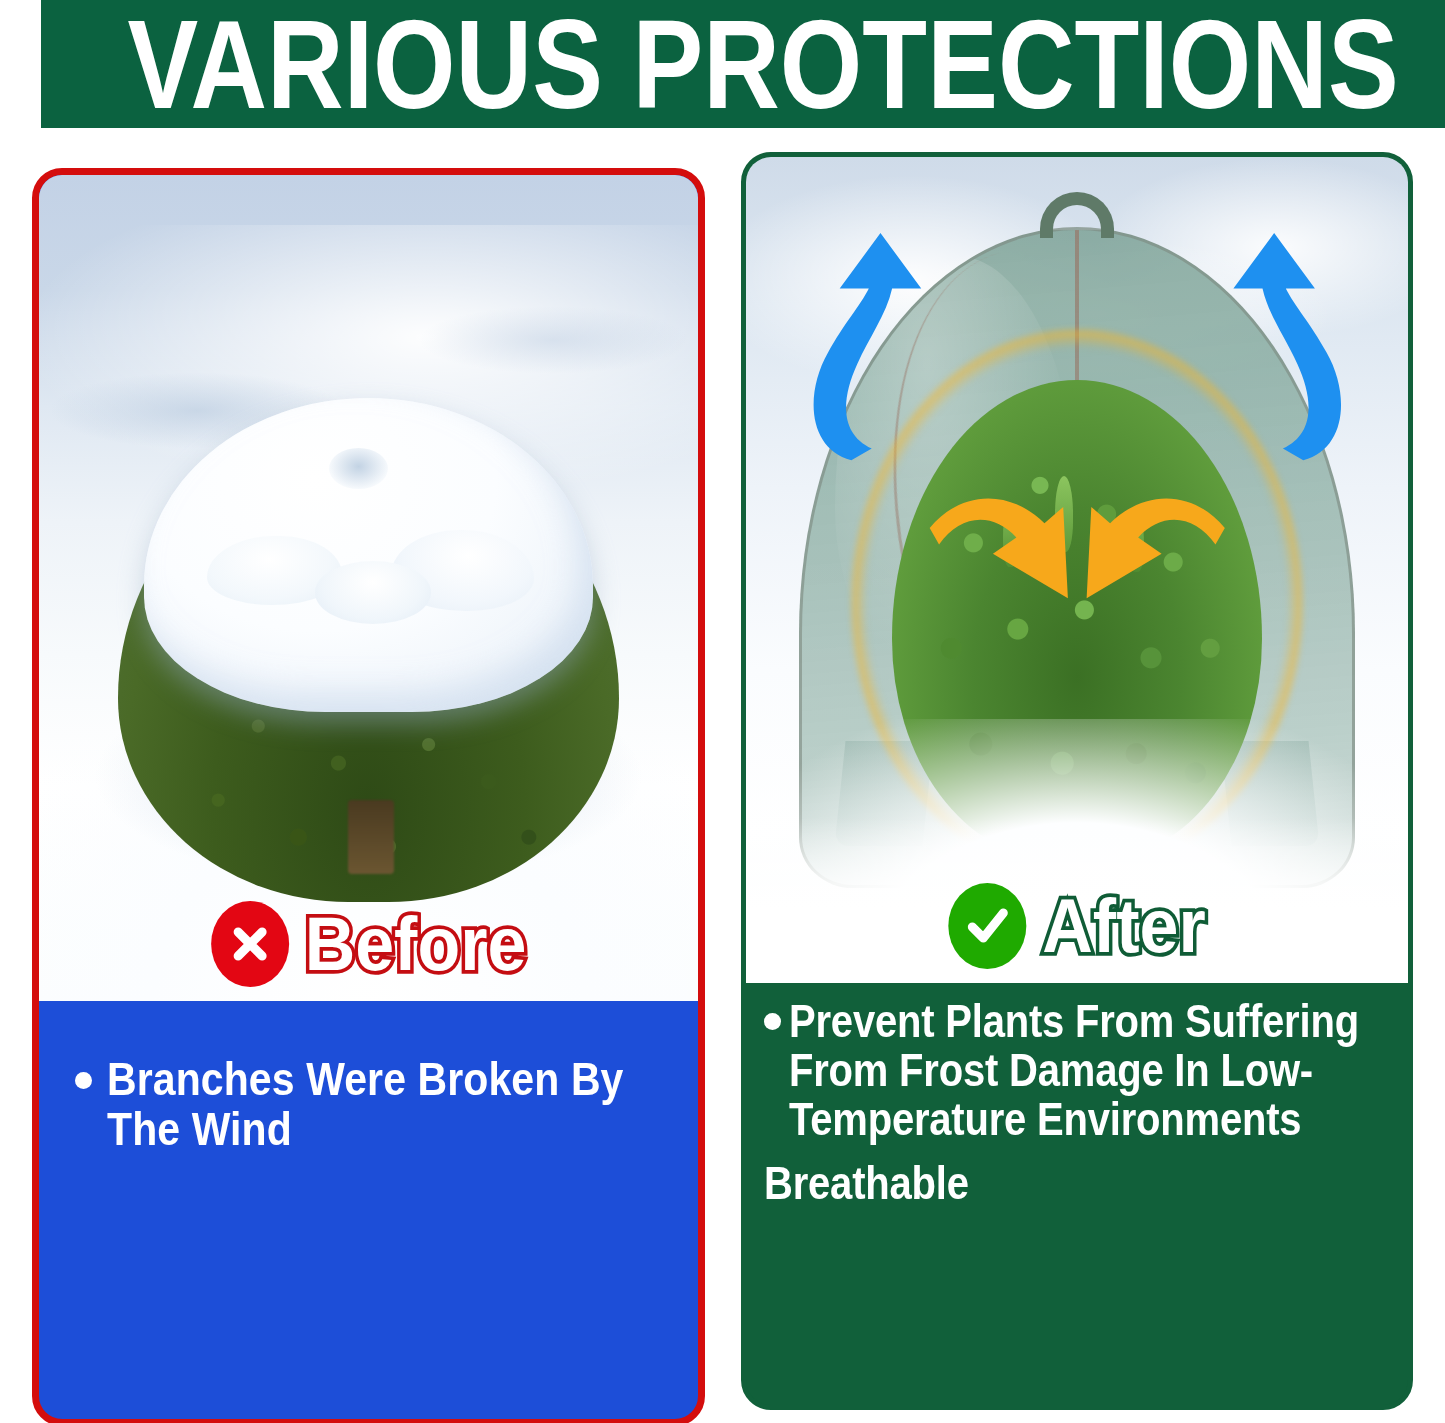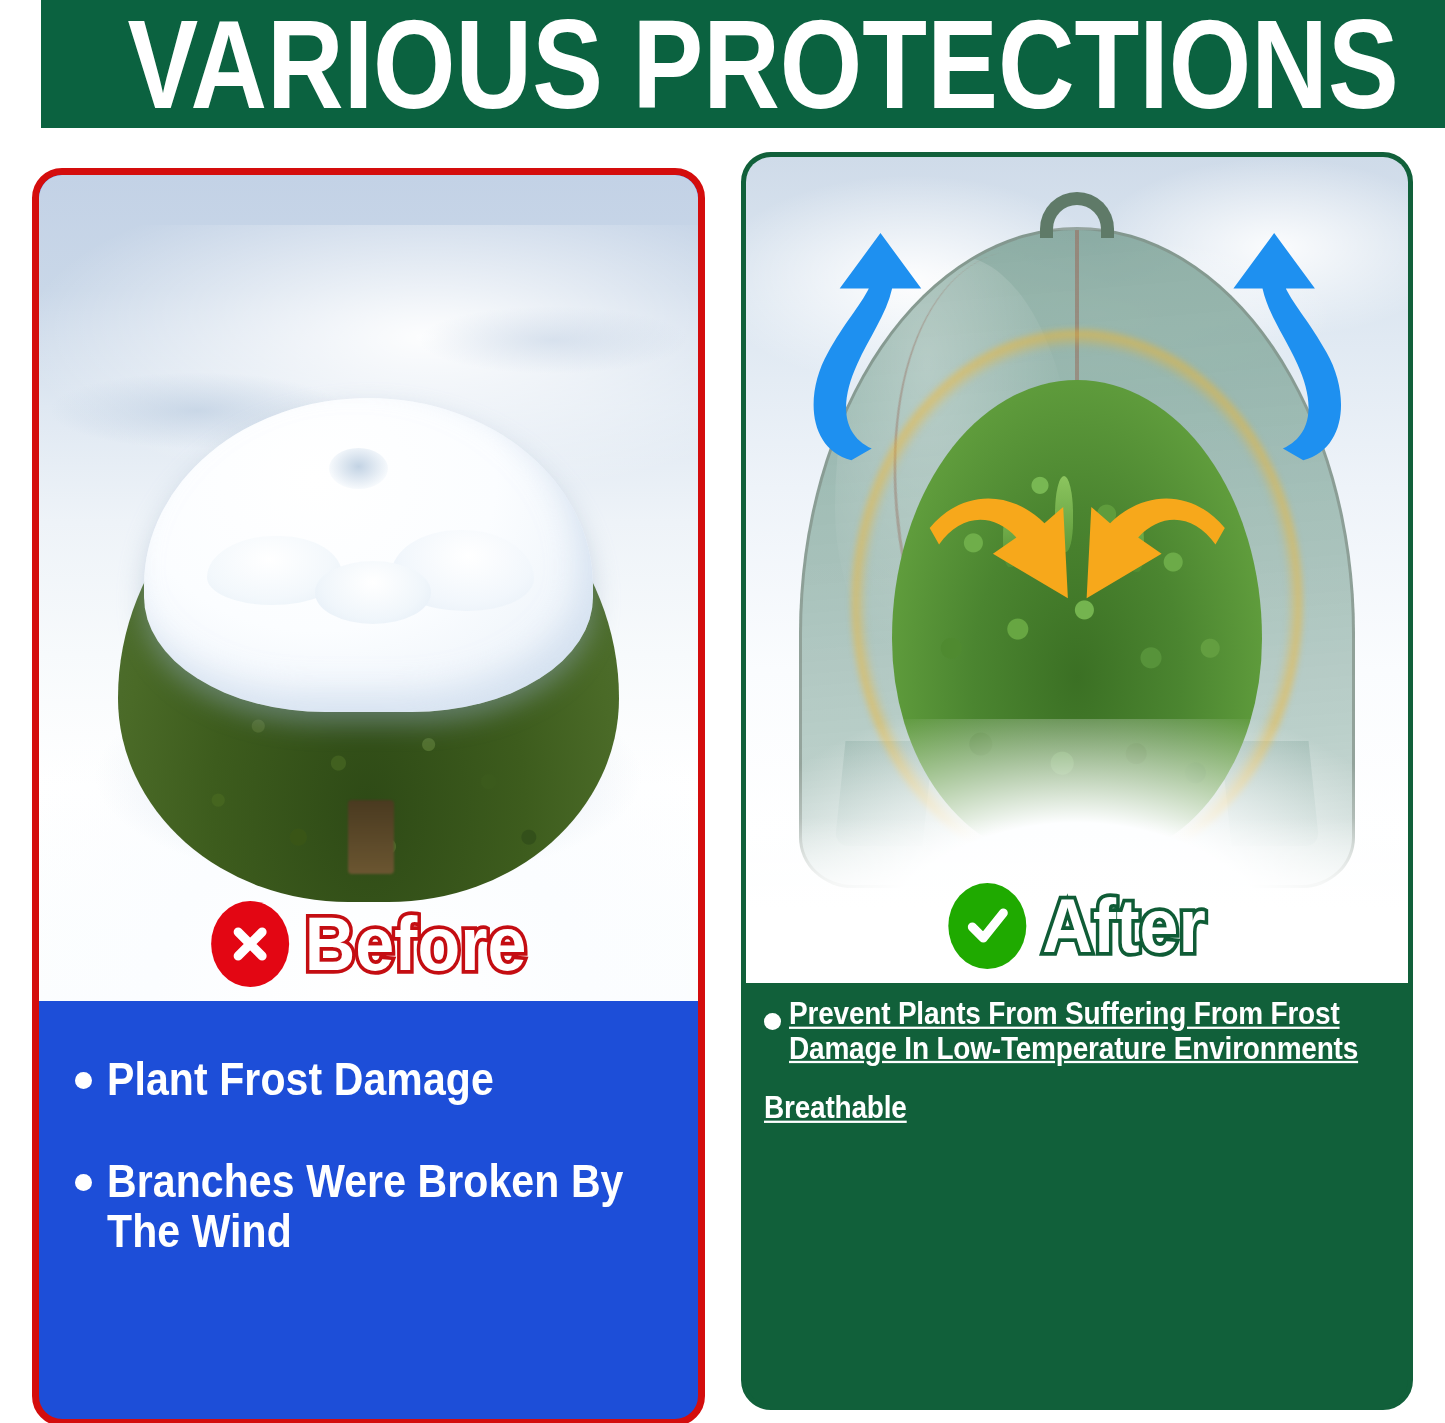--- a/index.html
+++ b/index.html
@@ -314,21 +314,21 @@
     flex:0 0 auto;
     border-radius:50%;
     background:#ffffff;
   }
   .bullet-text{flex:1 1 auto;transform-origin:left top;}
 
   .bullets-before .bullet{margin-bottom:58px;font-size:41px;}
   .bullets-before .bullet-dot{width:17px;height:17px;margin:17px 15px 0 0;}
   .bullets-before .bullet-text{transform:scaleY(1.14);letter-spacing:.1px;}
 
-  .bullets-after .bullet{margin-bottom:34px;font-size:28px;text-decoration:underline;}
+  .bullets-after .bullet{margin-bottom:34px;font-size:40px;}
   .bullets-after .bullet-dot{width:17px;height:17px;margin:16px 8px 0 0;}
   .bullets-after .bullet-text{transform:scaleY(1.14);letter-spacing:-.2px;}
   .bullets-after .bullet:last-child{margin-bottom:0;}
 </style>
 </head>
 <body>
 
 <div class="page">
 
   <div class="header">
@@ -363,24 +363,20 @@
             <path d="M12 12 L36 36 M36 12 L12 36" stroke="#ffffff" stroke-width="9" stroke-linecap="round"></path>
           </svg>
         </div>
         <div class="badge-label before">Before</div>
       </div>
     </div>
 
     <div class="bullets bullets-before">
       <div class="bullet">
         <span class="bullet-dot"></span>
-        <span class="bullet-text">Plant Frost Damage</span>
-      </div>
-      <div class="bullet">
-        <span class="bullet-dot"></span>
         <span class="bullet-text">Branches Were Broken By The Wind</span>
       </div>
     </div>
   </div>
 
   <div class="panel panel-after">
 
     <div class="photo photo-after">
       <div class="after-scene">
         <div class="after-cloud-a"></div>

